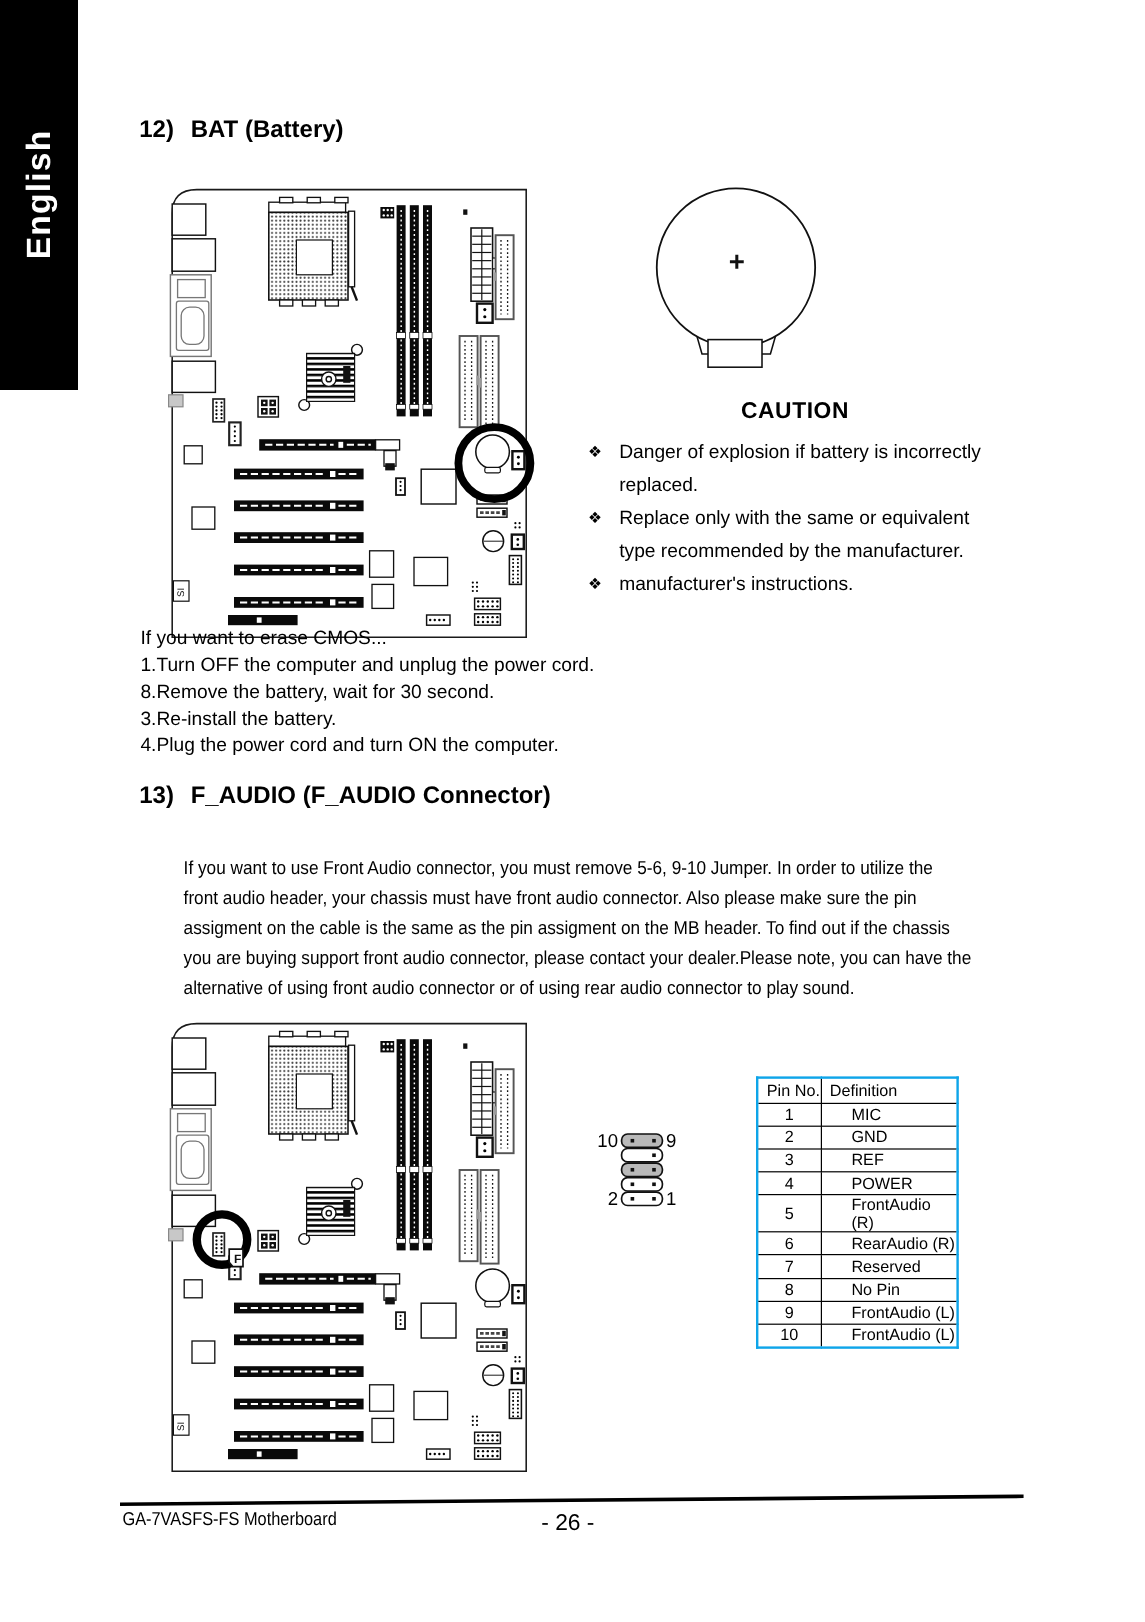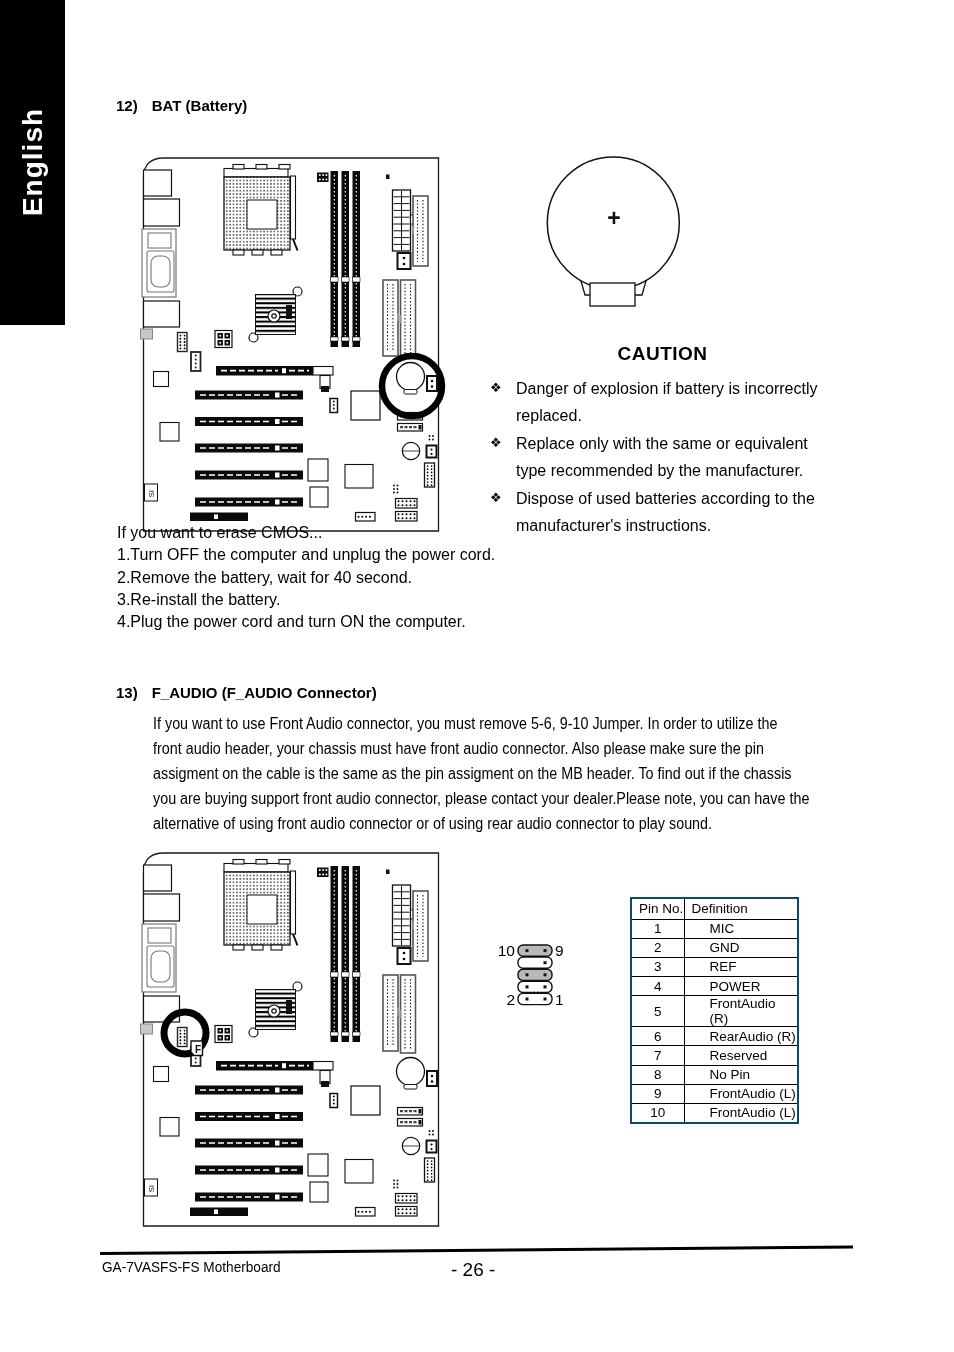--- a/index.html
+++ b/index.html
@@ -13,49 +13,49 @@
 
   
   .tab-english { left:0; top:0; width:65px; height:325px; background:#000; }
   .tab-english span {
     position:absolute; left:33px; top:162px;
     transform:translate(-50%,-50%) rotate(-90deg);
     color:#fff; font-weight:bold; font-size:28px; letter-spacing:1px; white-space:nowrap;
   }
 
   
-  .sec-title { font-weight:bold; font-size:15px; white-space:nowrap; }
+  .sec-title { font-weight:bold; font-size:20px; white-space:nowrap; }
   .sec-title .num { display:inline-block; }
   .sec-title .txt { display:inline-block; margin-left:14px; }
   .title-12 { left:116px; top:97px; }
-  .title-13 { left:116px; top:684px; }
+  .title-13 { left:116px; top:652px; }
 
   
   .fig { display:block; }
   .fig-mobo1 { left:140px; top:155px; }
   .fig-mobo2 { left:140px; top:850px; }
   .fig-battery { left:545px; top:155px; }
   .fig-jumper { left:488px; top:936px; }
 
   
-  .caution { left:490px; top:343px; width:345px; }
+  .caution { left:490px; top:332px; width:345px; }
   .caution h3 { font-size:19px; font-weight:bold; text-align:center; letter-spacing:.5px; margin-bottom:10px; }
   .c-item { display:flex; align-items:flex-start; }
   .c-marker { width:26px; font-size:13px; padding-top:5px; flex:0 0 26px; }
   .c-lines { font-size:16px; line-height:27.4px; }
 
   
   .cmos { left:117px; top:522px; font-size:16px; line-height:22.35px; white-space:nowrap; }
 
   
   .body-13 { left:153px; top:711px; font-size:15.6px; line-height:25.1px;
              transform:scaleX(.92); transform-origin:left top; white-space:nowrap; }
 
   
-  .pin-table { left:630px; top:897px; border-collapse:collapse; border:2px solid #0c4a6e;
+  .pin-table { left:630px; top:897px; border-collapse:collapse; border:2px solid #0ea5e9;
                font-size:13.5px; }
   .pin-table th, .pin-table td { border:1.6px solid #000; font-weight:normal; padding:0; }
   .pin-table th { height:21px; text-align:left; padding-left:7px; }
   .pin-table th.c1 { width:53px; }
   .pin-table th.c2 { width:114px; }
   .pin-table td { height:19.2px; }
   .pin-table td.c1 { text-align:center; }
   .pin-table td.c2 { padding-left:25px; }
 
   
@@ -371,30 +371,29 @@
   <div class="c-item">
     <span class="c-marker">❖</span>
     <div class="c-lines">
       <div>Replace only with the same or equivalent</div>
       <div>type recommended by the manufacturer.</div>
     </div>
   </div>
   <div class="c-item">
     <span class="c-marker">❖</span>
     <div class="c-lines">
-      <div>Dispose of used batteries according to the</div>
       <div>manufacturer's instructions.</div>
     </div>
   </div>
 </div>
 
 <div class="abs cmos">
   <div>If you want to erase CMOS...</div>
   <div>1.Turn OFF the computer and unplug the power cord.</div>
-  <div>2.Remove the battery, wait for 40 second.</div>
+  <div>8.Remove the battery, wait for 30 second.</div>
   <div>3.Re-install the battery.</div>
   <div>4.Plug the power cord and turn ON the computer.</div>
 </div>
 
 <div class="abs sec-title title-13">
   <span class="num">13)</span><span class="txt">F_AUDIO (F_AUDIO Connector)</span>
 </div>
 
 <div class="abs body-13">
   <div>If you want to use Front Audio connector, you must remove 5-6, 9-10 Jumper. In order to utilize the</div>

